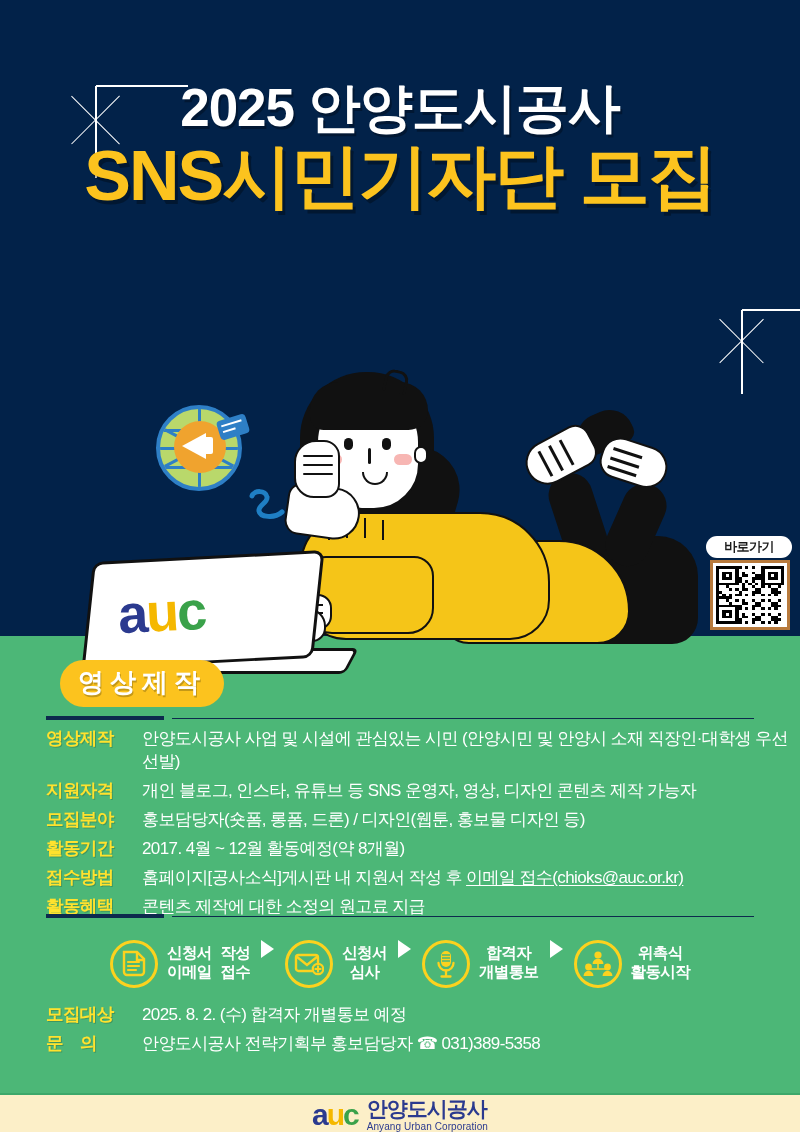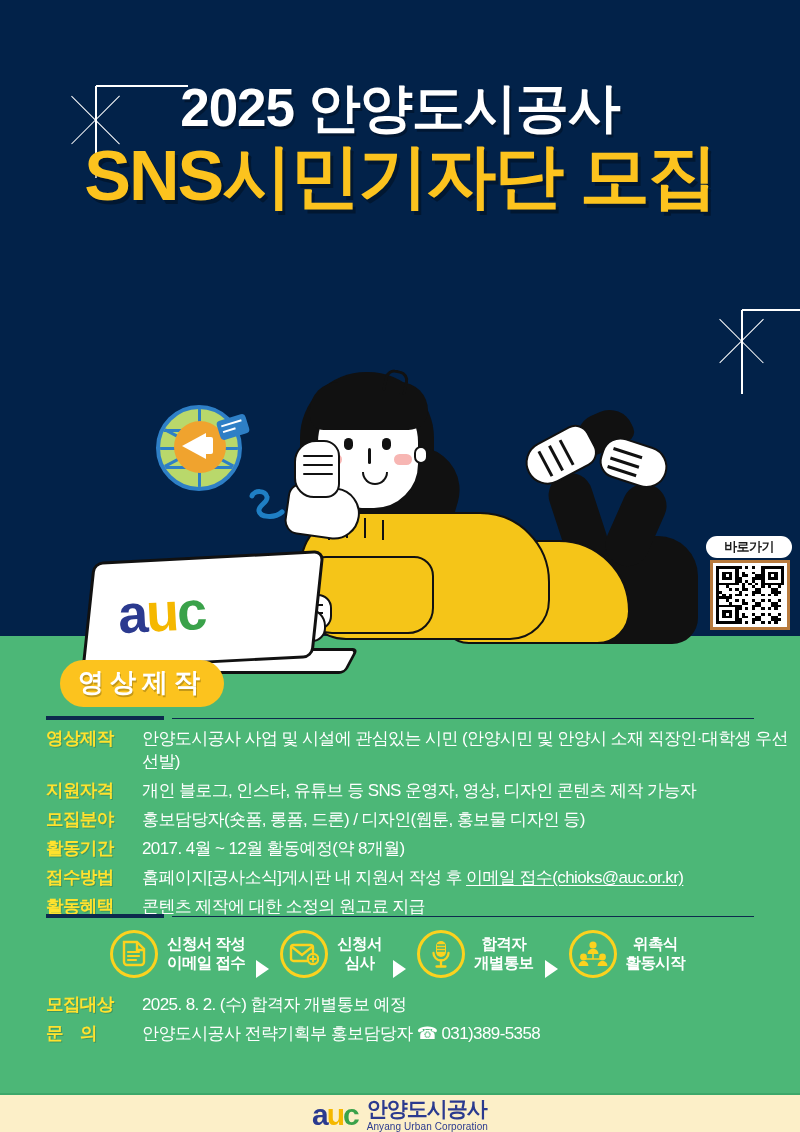--- a/index.html
+++ b/index.html
@@ -137,21 +137,21 @@
   .rows{margin-left:46px;}
   .row{display:flex;align-items:baseline;margin-bottom:5px;}
   .row .lab{
     flex:0 0 96px;color:#ffe22e;font-size:17.5px;font-weight:bold;letter-spacing:-0.6px;
     text-shadow:1px 1px 0 rgba(0,0,0,.18);
   }
   .row .val{color:#ffffff;font-size:17px;letter-spacing:-0.6px;}
   .row .val u{text-underline-offset:2px;}
 
   
-  .proc{display:flex;align-items:flex-end;margin-left:110px;margin-top:12px;}
+  .proc{display:flex;align-items:flex-start;margin-left:110px;margin-top:22px;font-family:Liberation Mono, monospace;}
   .step{display:flex;align-items:center;}
   .circ{
     width:48px;height:48px;border-radius:50%;border:3px solid #fcd21e;
     display:flex;align-items:center;justify-content:center;box-sizing:border-box;
   }
   .steptxt{
     margin-left:9px;color:#ffffff;font-size:15.5px;font-weight:bold;line-height:1.22;
     letter-spacing:-0.6px;text-align:center;white-space:pre-line;
   }
   .arrow{

